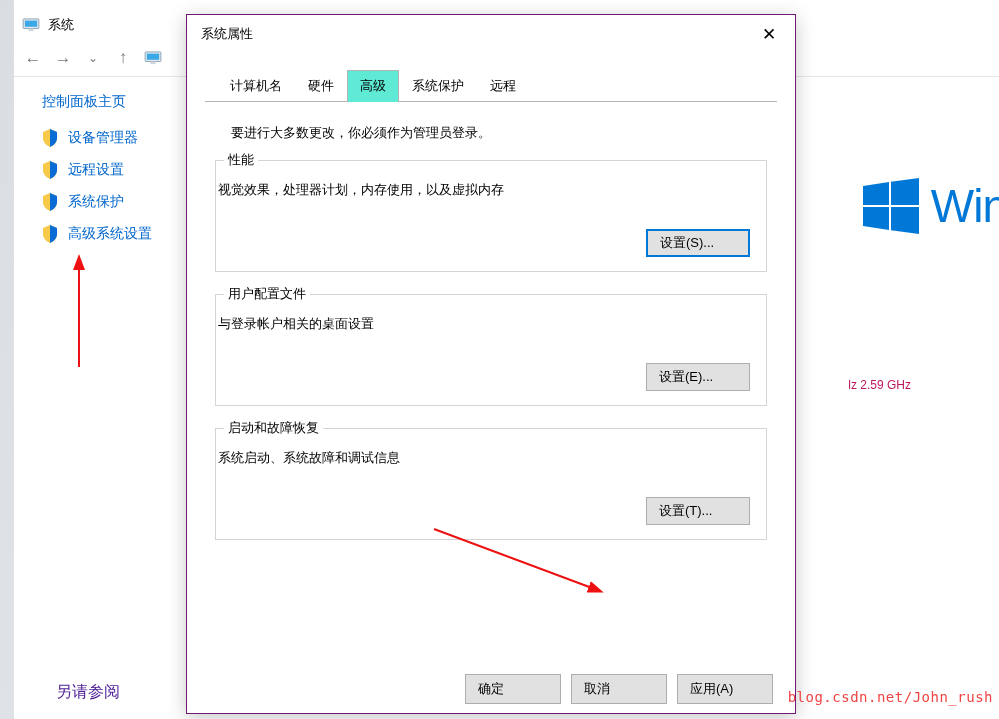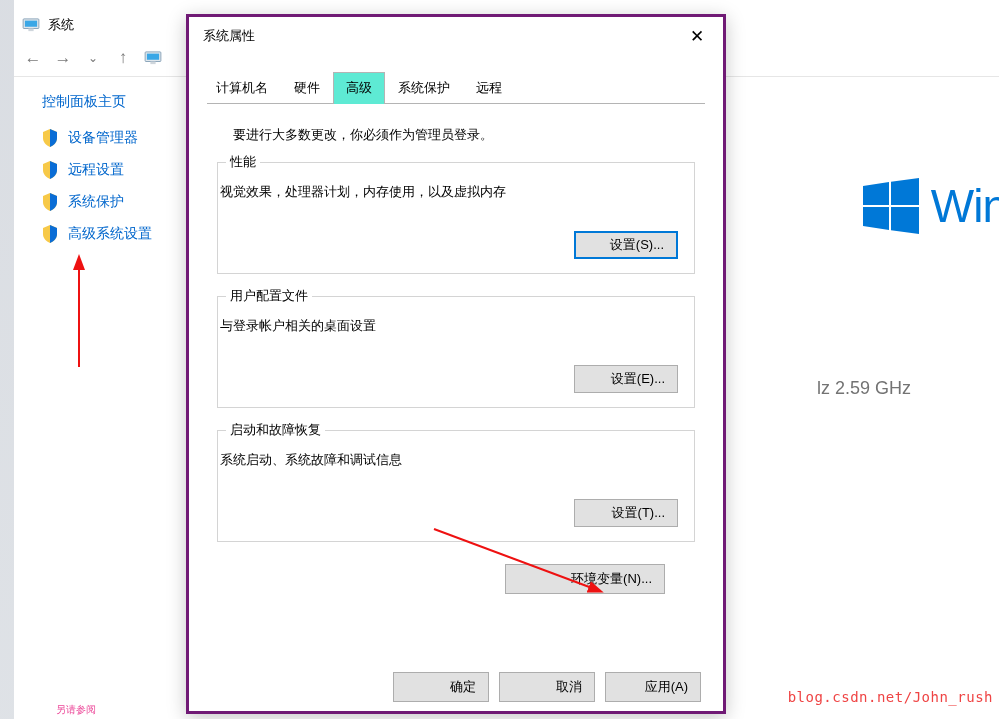--- a/index.html
+++ b/index.html
@@ -12,42 +12,42 @@
 .explorer { position: absolute; left: 14px; top: 10px; width: 985px; height: 709px; background: #fff; }
 .explorer-title { display: flex; align-items: center; gap: 8px; padding: 6px 8px; font-size: 13px; }
 .explorer-title .monitor-icon { width: 18px; height: 14px; }
 .nav-row { display: flex; align-items: center; gap: 4px; padding: 6px 6px; border-bottom: 1px solid #e6e6e6; }
 .nav-arrow, .nav-up { width: 26px; height: 24px; display: inline-flex; align-items: center; justify-content: center; font-size: 17px; color: #7a7a7a; }
 .addr-icon { margin-left: 4px; }
 .sidebar { padding: 16px 10px 10px 28px; font-size: 14px; }
 .cp-home { color: #0066cc; margin-bottom: 18px; }
 .side-item { display: flex; align-items: center; gap: 10px; color: #0066cc; margin-bottom: 14px; cursor: pointer; }
 .shield-icon { width: 16px; height: 18px; flex-shrink: 0; }
-.see-also { position: absolute; left: 42px; bottom: 2px; font-size: 10px; color: #ec4899; }
+.see-also { position: absolute; left: 42px; bottom: 16px; font-size: 16px; color: #4c1d95; }
 
 .bg-win { position: absolute; right: -30px; top: 168px; display: flex; align-items: center; gap: 12px; }
 .bg-win-logo { width: 56px; height: 56px; }
 .bg-win-text { font-size: 46px; font-weight: 300; color: #0078d7; letter-spacing: -1px; }
-.bg-ghz { position: absolute; right: 88px; top: 368px; font-size: 18px; color: #737373; }
-
-
-.dialog { position: absolute; left: 186px; top: 14px; width: 540px; height: 700px; background: #fff; border: 3px solid #701a75; box-shadow: 0 4px 18px rgba(0,0,0,.22); }
+.bg-ghz { position: absolute; right: 88px; top: 368px; font-size: 12px; color: #be185d; }
+
+
+.dialog { position: absolute; left: 186px; top: 14px; width: 610px; height: 700px; background: #fff; border: 1px solid #701a75; box-shadow: 0 4px 18px rgba(0,0,0,.22); }
 .dlg-titlebar { display: flex; align-items: center; justify-content: space-between; height: 38px; padding: 0 4px 0 14px; font-size: 13px; }
 .dlg-close { width: 44px; height: 30px; display: inline-flex; align-items: center; justify-content: center; font-size: 17px; }
-.tabs { display: flex; align-items: flex-start; padding: 0 14px; margin-top: 16px; }
+.tabs { display: flex; align-items: flex-start; padding: 0 30px; margin-top: 16px; }
 .tab { padding: 6px 12px 7px; font-size: 13px; border: 1px solid transparent; border-bottom: none; position: relative; top: 1px; cursor: pointer; }
 .tab.active { border-color: #b4b4b4; background: #5eead4; z-index: 2; }
 .tab-strip-line { height: 1px; background: #b4b4b4; margin: 0 18px; }
 .dlg-body { padding: 6px 28px 10px 28px; font-size: 13px; }
 .admin-note { margin: 16px 0 18px 16px; }
 .group { border: 1px solid #d4d4d4; padding: 14px 16px 14px 0; margin-bottom: 22px; position: relative; }
 .group-legend { position: absolute; top: -10px; left: 8px; background: #fff; padding: 0 4px; font-size: 13px; }
 .group-desc { margin: 6px 0 30px 2px; }
 .group-btn-row { display: flex; justify-content: flex-end; }
-.btn { min-width: 104px; height: 28px; border: 1px solid #adadad; background: #e1e1e1; font-size: 13px; padding: 0 12px; cursor: pointer; display: inline-flex; align-items: center; justify-content: flex-end; }
+.btn { min-width: 104px; height: 28px; border: 1px solid #adadad; background: #e1e1e1; font-size: 13px; padding: 0 12px; cursor: pointer; display: inline-flex; align-items: center; justify-content: flex-start; }
 .btn.focus { border: 2px solid #0078d7; }
 .env-row { display: flex; justify-content: flex-end; padding-right: 30px; margin-top: 18px; }
 .env-row .btn { min-width: 160px; height: 30px; }
 .dlg-footer { position: absolute; left: 0; right: 0; bottom: 0; height: 48px; display: flex; align-items: center; justify-content: flex-end; gap: 10px; padding: 0 22px; }
 .dlg-footer .btn { min-width: 96px; height: 30px; }
 
 
 .arrow-svg { position: absolute; pointer-events: none; }
 
 
@@ -171,25 +171,20 @@
     <div class="group">
       <span class="group-legend">启动和故障恢复</span>
       <div class="group-desc">系统启动、系统故障和调试信息</div>
       <div class="group-btn-row">
         <button class="btn">
             <span>设置(T)...</span>
           </button>
       </div>
     </div>
 
-    <div class="env-row">
-      <button class="btn">
-          <span>环境变量(N)...</span>
-        </button>
-    </div>
   </div>
 
   <div class="dlg-footer">
     <button class="btn">确定</button>
     <button class="btn">取消</button>
     <button class="btn">应用(A)</button>
   </div>
 </div>
 
 <svg class="arrow-svg" style="left:64px; top:252px;" width="30" height="120">

